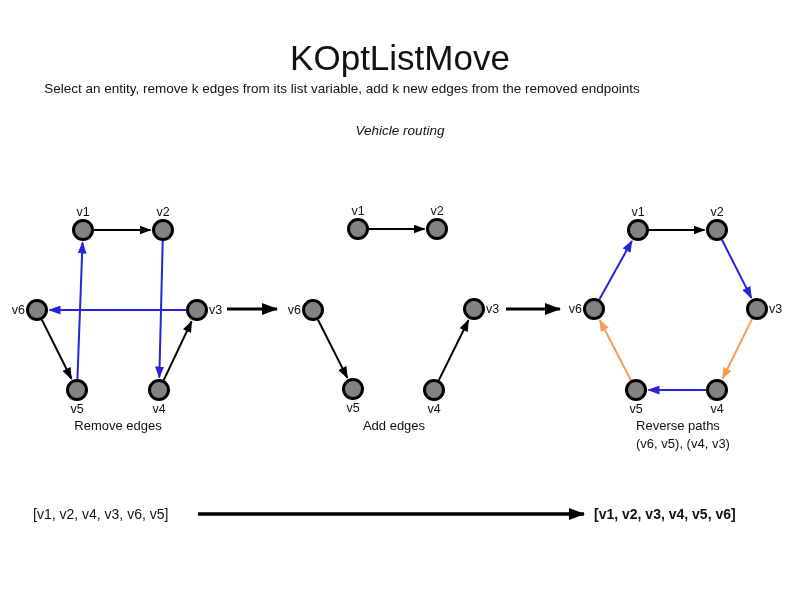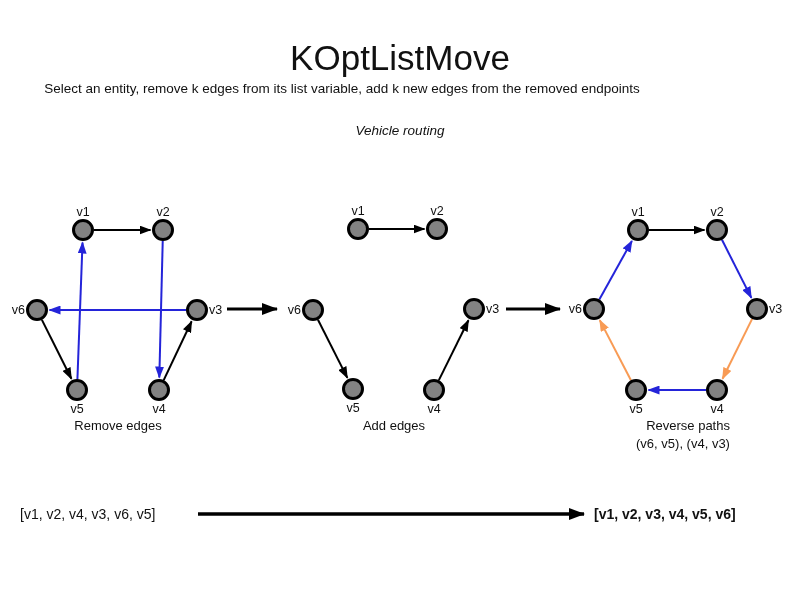--- a/index.html
+++ b/index.html
@@ -49,21 +49,21 @@
     position: absolute;
     left: 0;
     top: 0;
     width: 800px;
     height: 600px;
   }
   .caption {
     position: absolute;
     top: 405px;
     transform: translateX(-50%);
-    text-align: right;
+    text-align: left;
     font-size: 13px;
     line-height: 18px;
     color: #111111;
     white-space: nowrap;
   }
   .footer-text {
     position: absolute;
     top: 494px;
     font-size: 14px;
     color: #111111;
@@ -160,16 +160,16 @@
     <div>Remove edges</div>
   </div>
   <div class="caption" id="caption-1" style="left: 394px;">
     <div>Add edges</div>
   </div>
   <div class="caption" id="caption-2" style="left: 683px;">
     <div>Reverse paths</div>
     <div>(v6, v5), (v4, v3)</div>
   </div>
 
-  <div class="footer-text" style="left: 20px;">[v1, v2, v4, v3, v6, v5]</div>
+  <div class="footer-text" style="left: 33px;">[v1, v2, v4, v3, v6, v5]</div>
   <div class="footer-text" style="left: 594px; font-weight: bold;">[v1, v2, v3, v4, v5, v6]</div>
 
 </div>
 
 </body></html>

